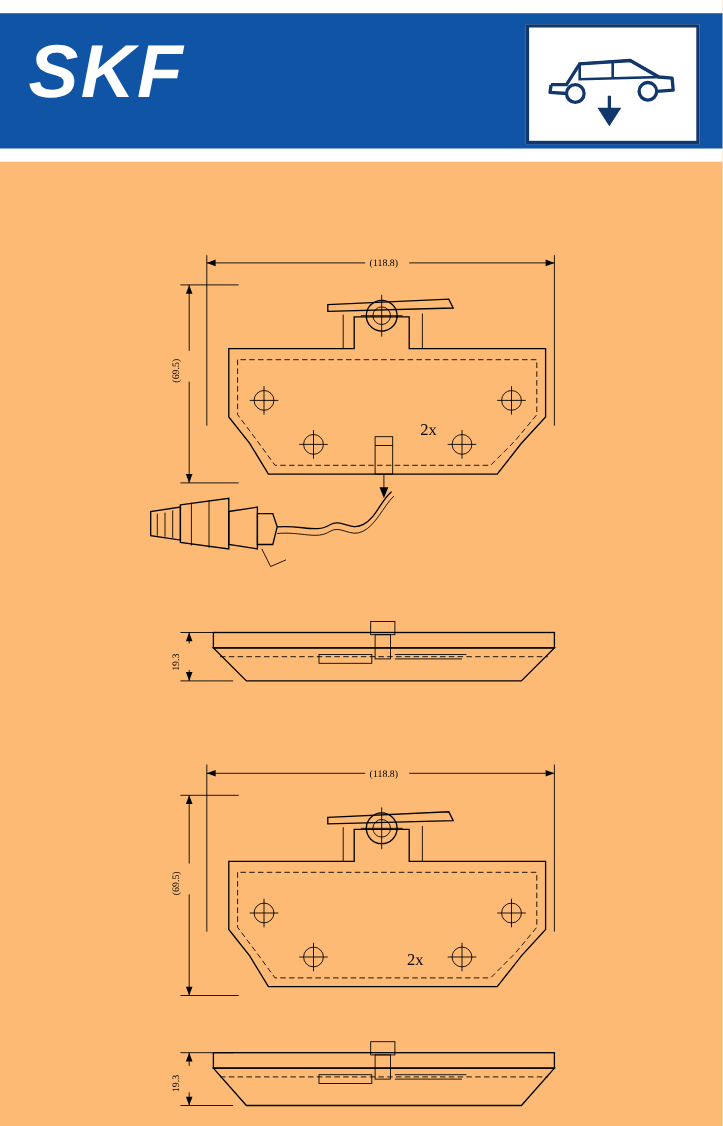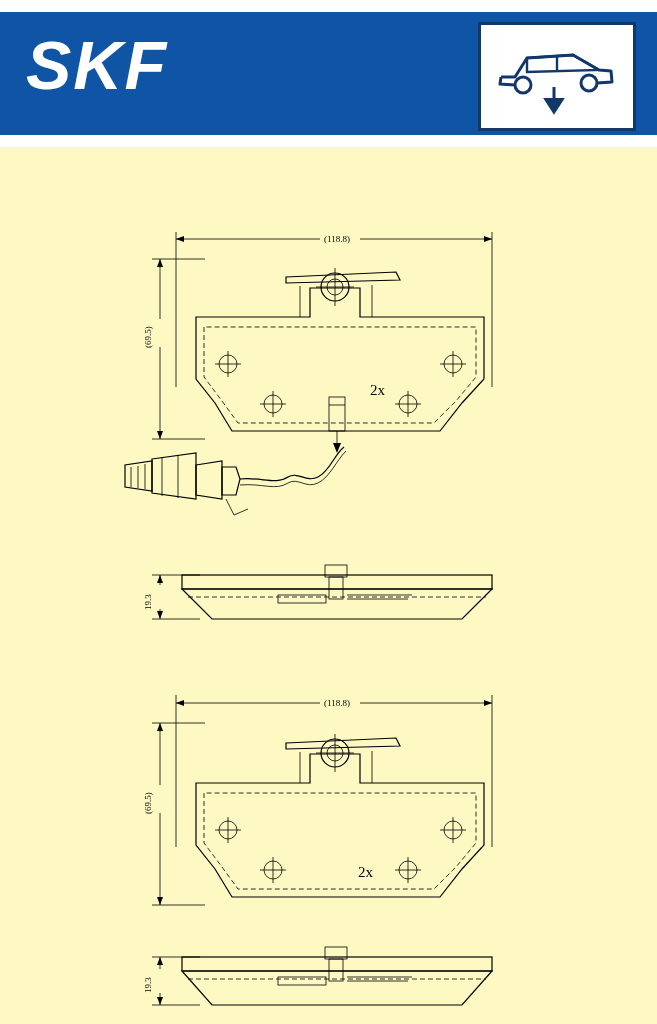--- a/index.html
+++ b/index.html
@@ -11,21 +11,21 @@
     width: 657px;
     height: 1024px;
     font-family: "Liberation Serif", serif;
     position: relative;
     overflow: hidden;
   }
   .page {
     position: relative;
     width: 657px;
     height: 1024px;
-    background: #fef9c3;
+    background: #fdba74;
   }
 
   
   .header {
     position: absolute;
     left: 0;
     top: 0;
     width: 657px;
     height: 147px;
     background: #ffffff;
@@ -60,21 +60,21 @@
     width: 152px;
     height: 103px;
     background: #ffffff;
     border: 3px solid #12386b;
   }
   .vehicle-box svg { display: block; }
 
   
   .drawing {
     position: absolute;
-    left: 0;
+    left: 12px;
     top: 147px;
     width: 627px;
     height: 877px;
   }
   .drawing svg { display: block; }
 
   .dimtext {
     font-family: "Liberation Serif", serif;
     font-size: 9px;
     fill: #000000;

